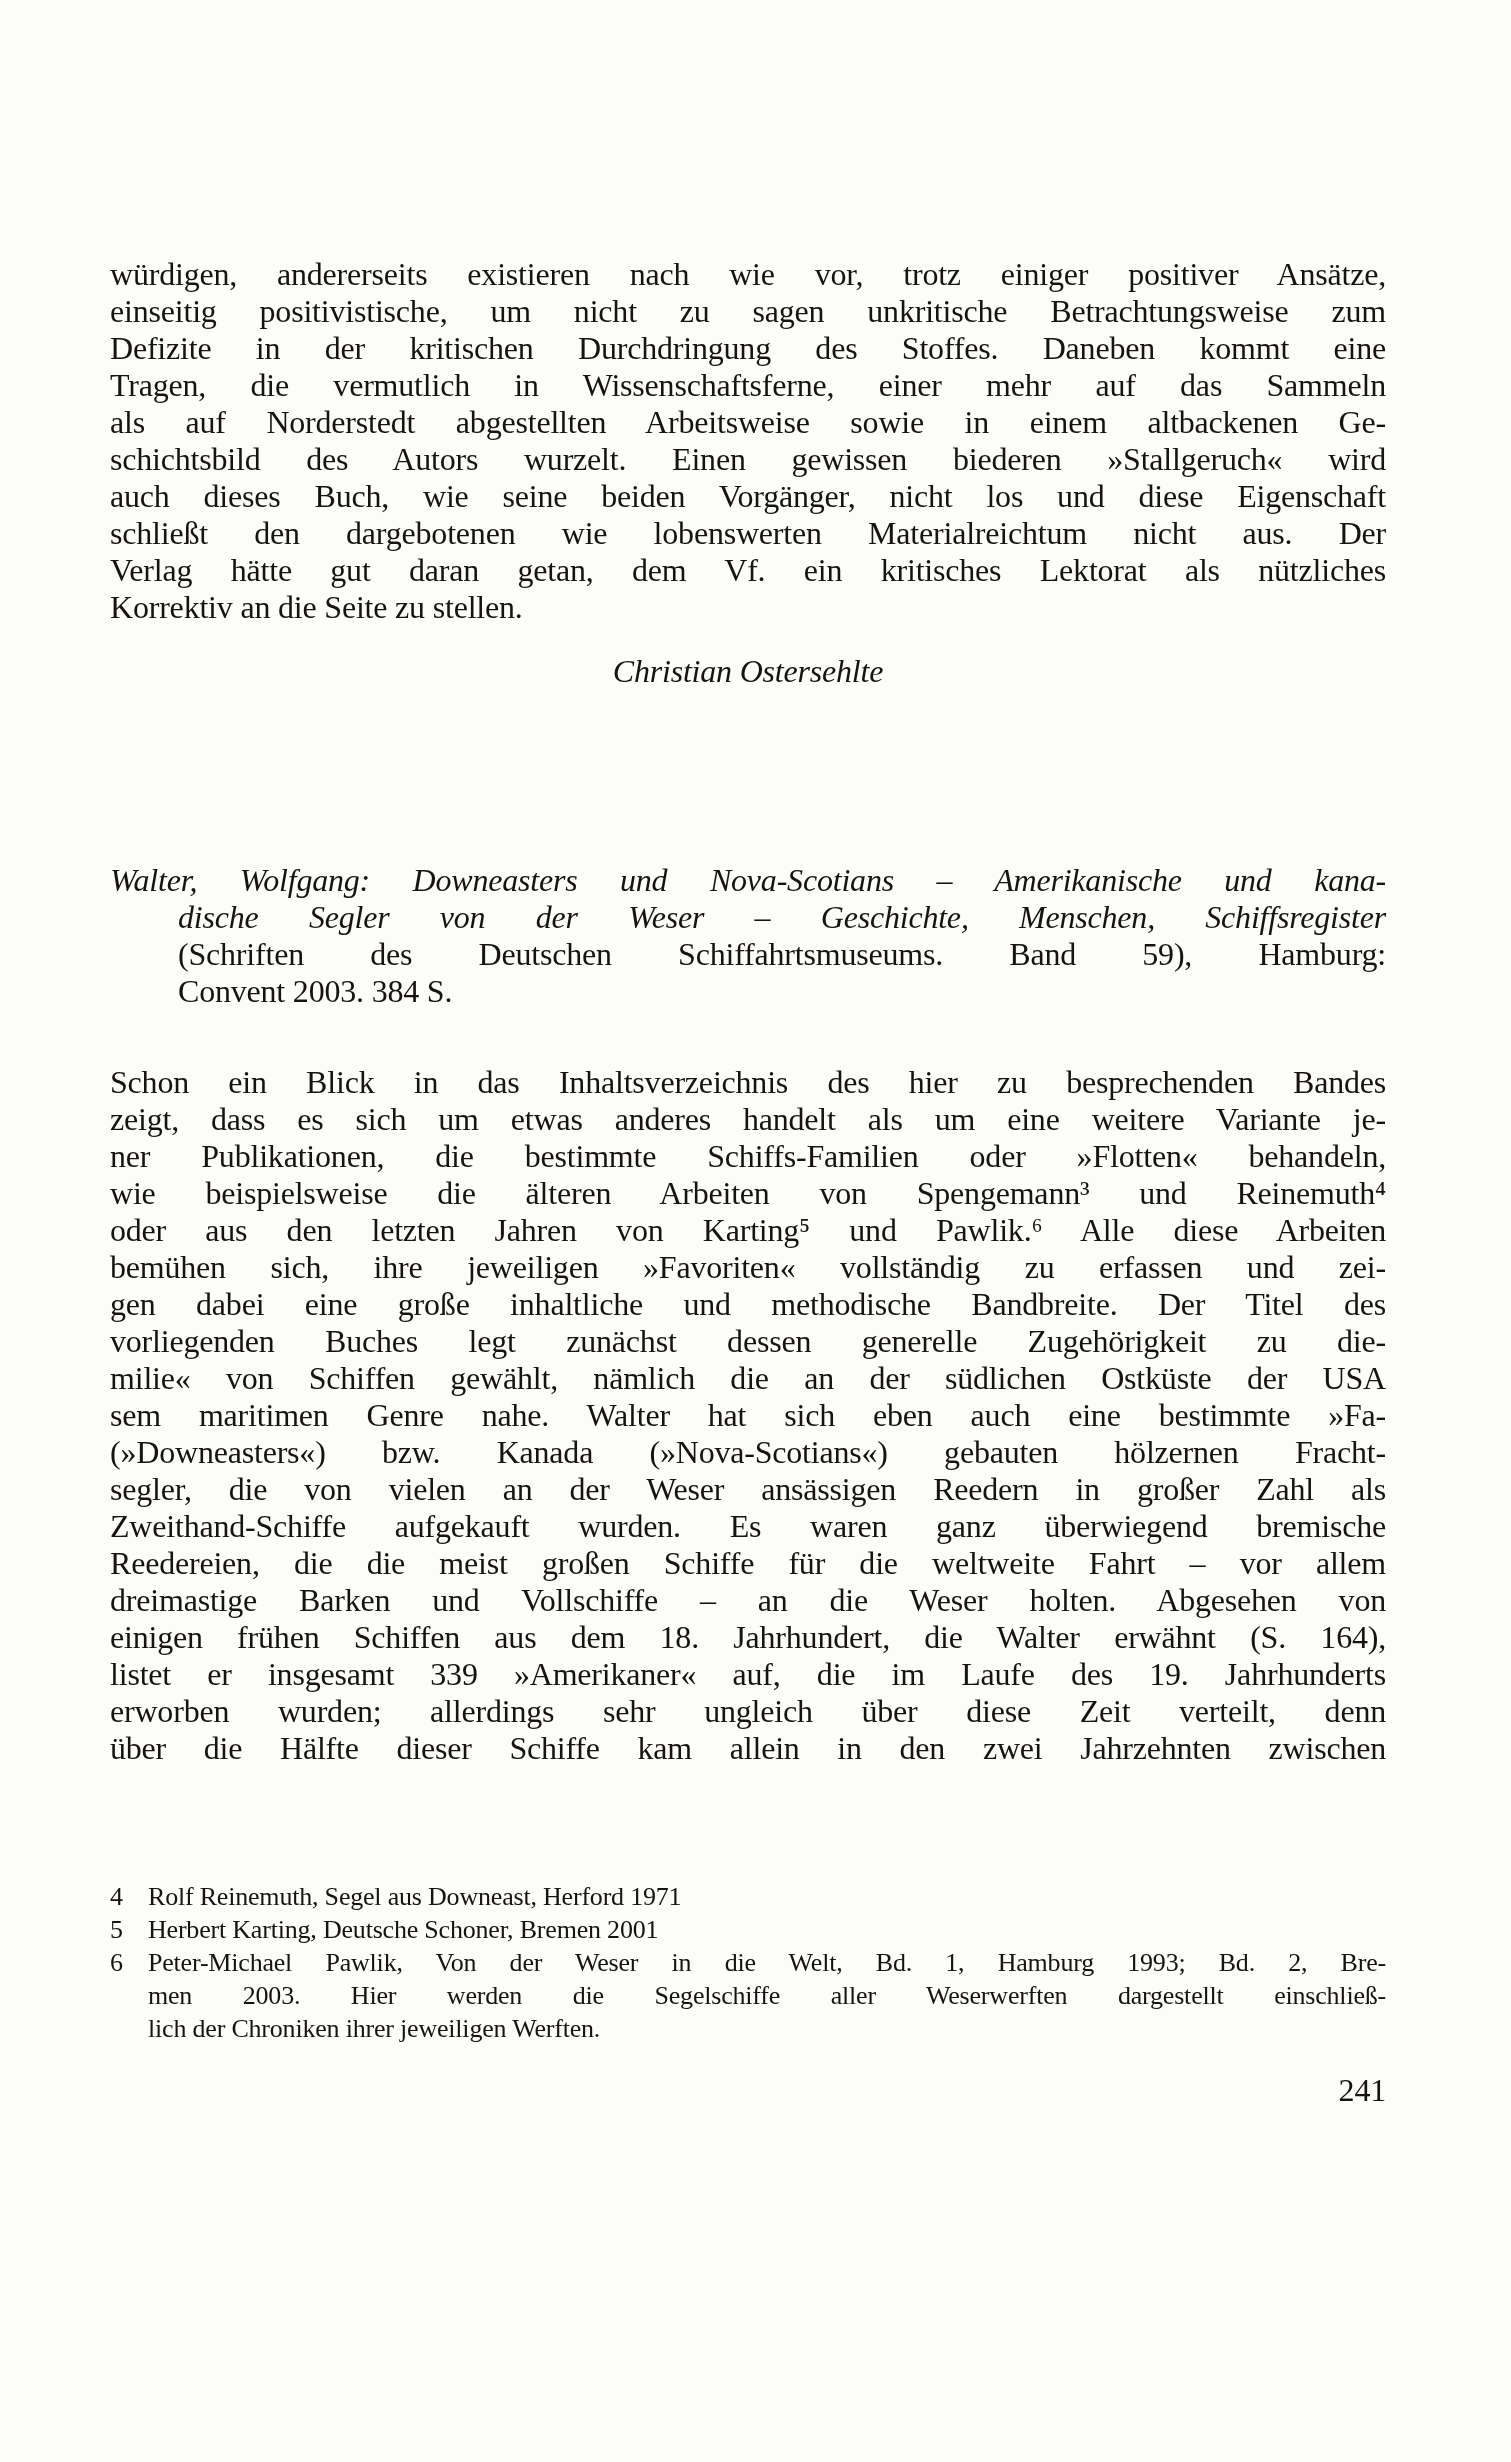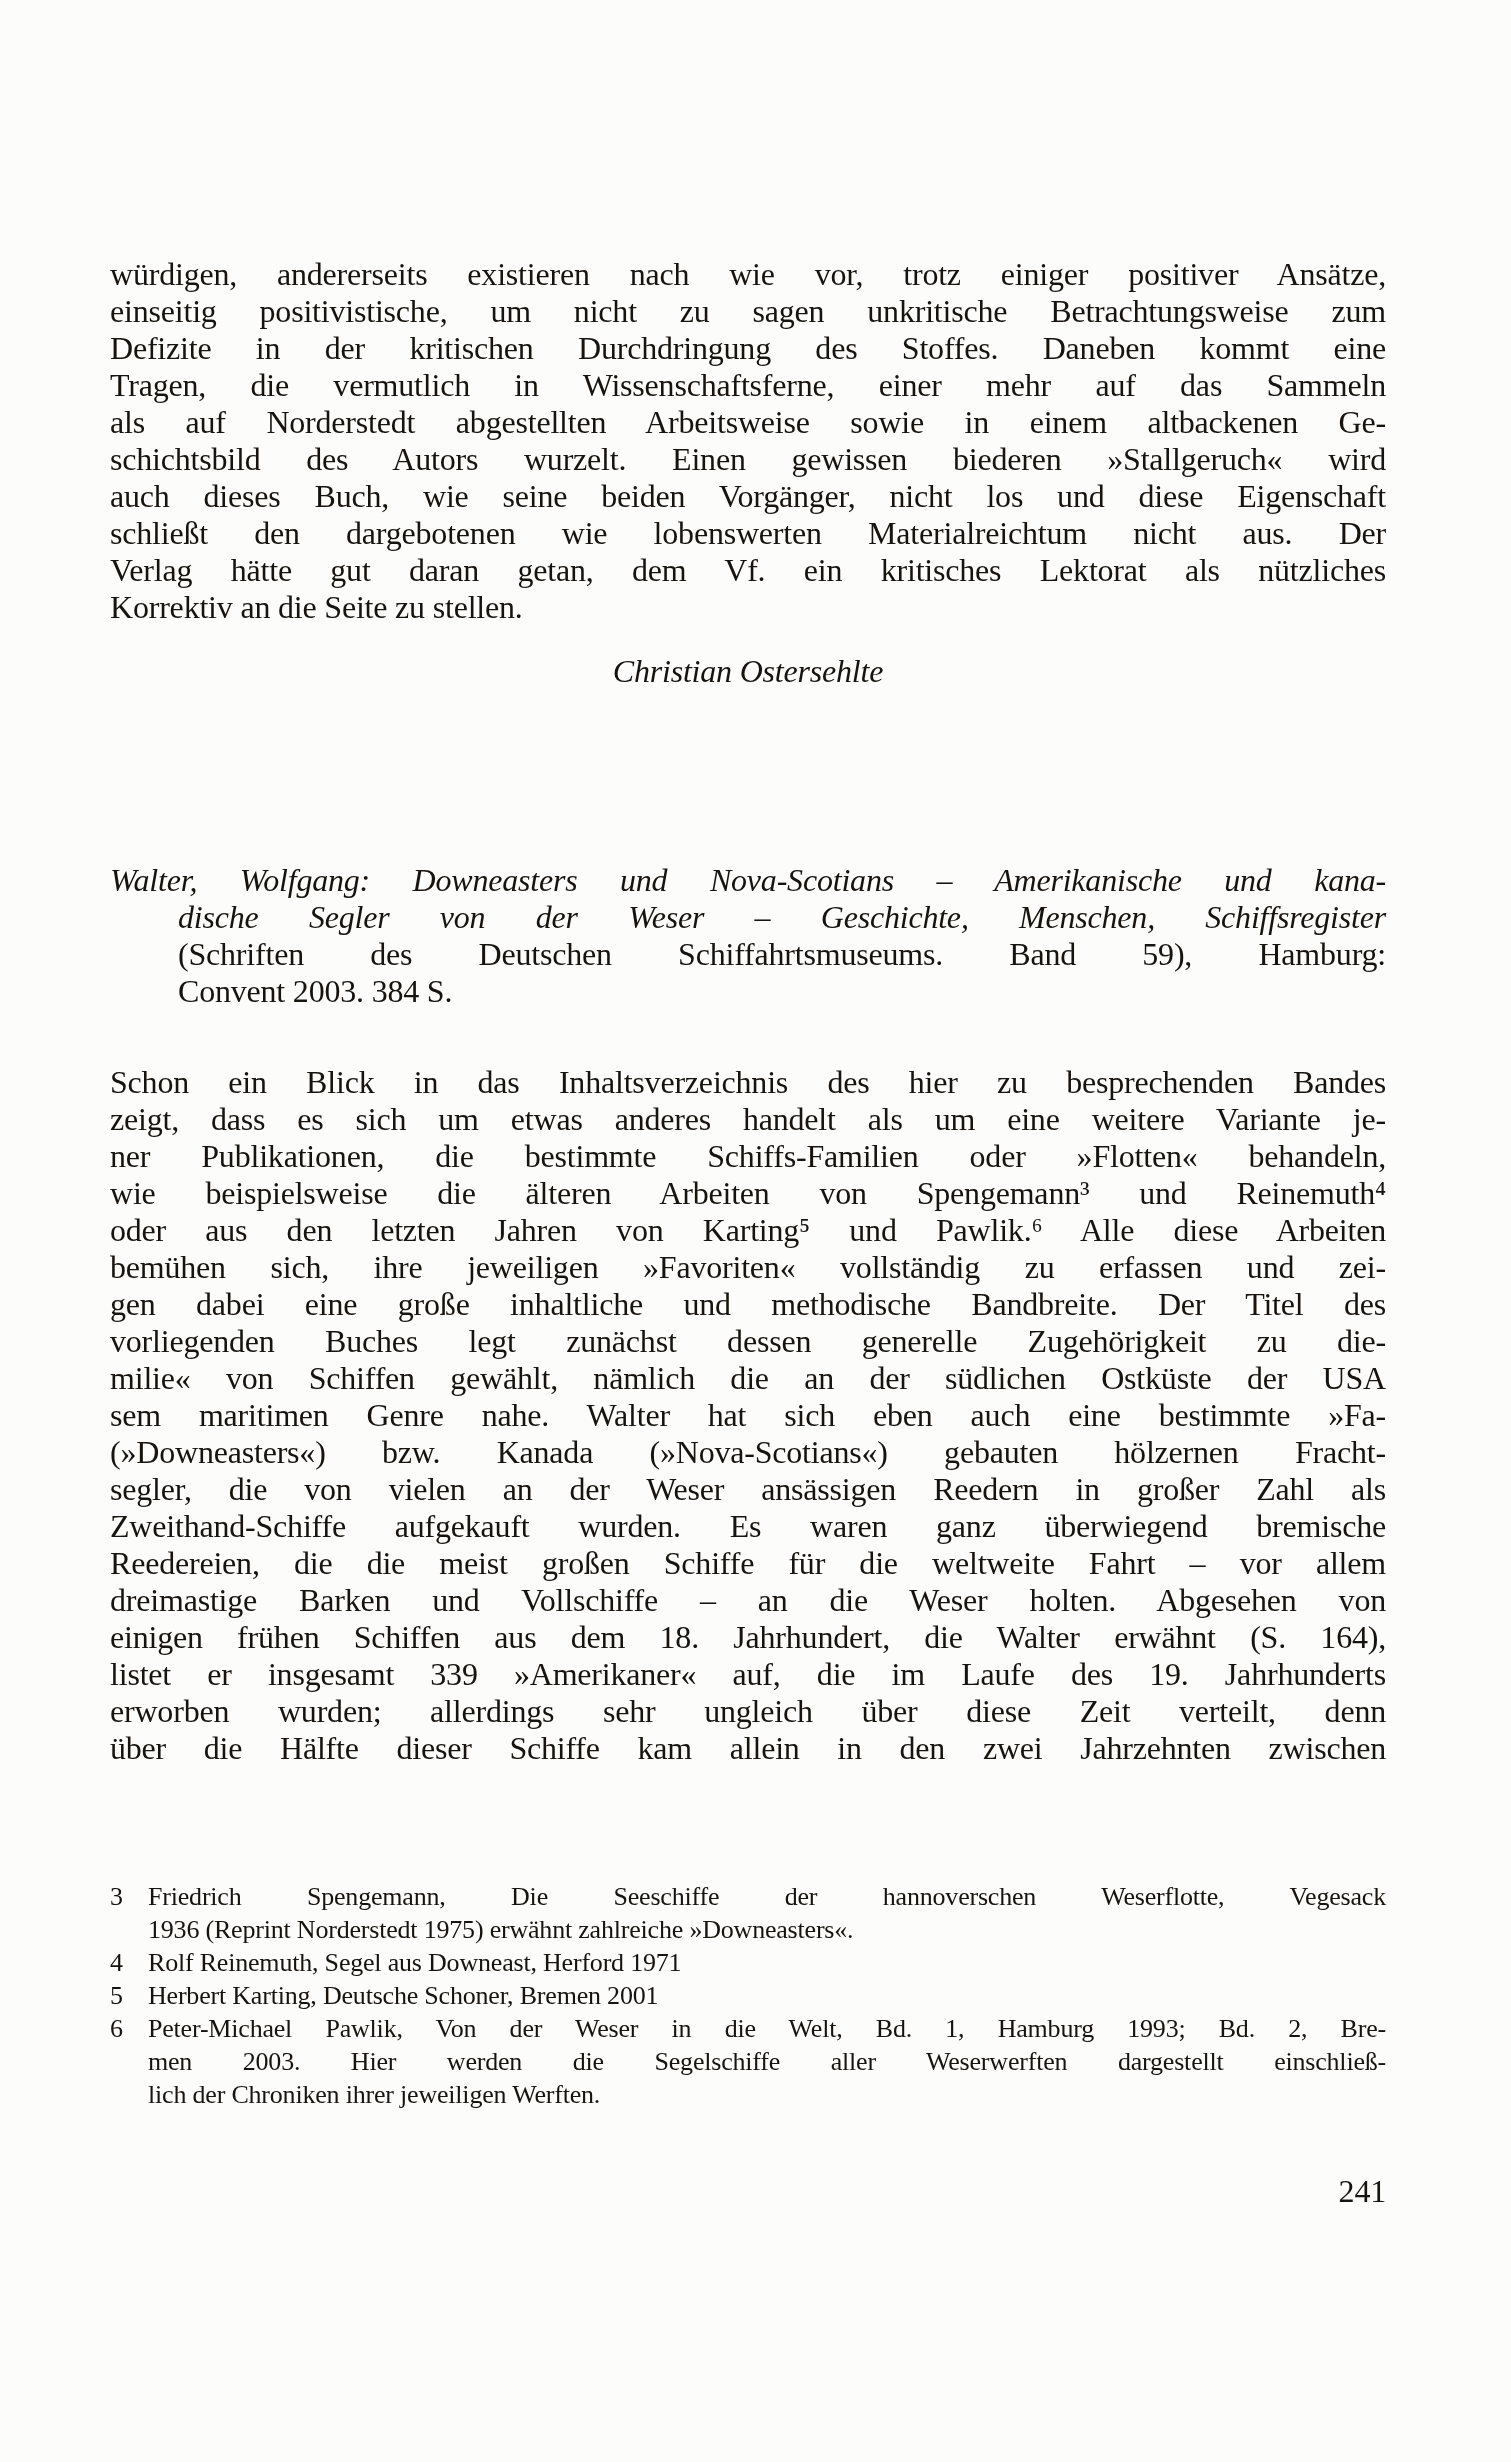--- a/index.html
+++ b/index.html
@@ -20,21 +20,21 @@
   .ln { text-align: justify; text-align-last: justify; }
   .ln.short { text-align: left; text-align-last: left; }
   .sig { margin-top: 27px; text-align: center; font-style: italic; }
   .citation { margin-top: 172px; }
   .citation .it { font-style: italic; }
   .citation .indent { padding-left: 68px; }
   .bodypara { margin-top: 54px; }
   .fns { font-size: 26px; line-height: 33px; margin-top: 113px; letter-spacing: -0.2px; }
   .fn-num { display: inline-block; width: 38px; }
   .cont { padding-left: 38px; }
-  .pageno { margin-top: 62px; text-align: right; }
+  .pageno { margin-top: 27px; text-align: right; }
 </style>
 </head>
 <body>
 
 <main class="col txt">
 
   <section>
     <div class="ln">würdigen, andererseits existieren nach wie vor, trotz einiger positiver Ansätze,</div>
     <div class="ln">einseitig positivistische, um nicht zu sagen unkritische Betrachtungsweise zum</div>
     <div class="ln">Defizite in der kritischen Durchdringung des Stoffes. Daneben kommt eine</div>
@@ -72,24 +72,20 @@
     <div class="ln">Reedereien, die die meist großen Schiffe für die weltweite Fahrt – vor allem</div>
     <div class="ln">dreimastige Barken und Vollschiffe – an die Weser holten. Abgesehen von</div>
     <div class="ln">einigen frühen Schiffen aus dem 18. Jahrhundert, die Walter erwähnt (S. 164),</div>
     <div class="ln">listet er insgesamt 339 »Amerikaner« auf, die im Laufe des 19. Jahrhunderts</div>
     <div class="ln">erworben wurden; allerdings sehr ungleich über diese Zeit verteilt, denn</div>
     <div class="ln">über die Hälfte dieser Schiffe kam allein in den zwei Jahrzehnten zwischen</div>
   </section>
 
   <section class="fns">
     <div>
-      <div class="ln"><span class="fn-num">3</span><span>Friedrich Spengemann, Die Seeschiffe der hannoverschen Weserflotte, Vegesack</span></div>
-      <div class="ln short cont">1936 (Reprint Norderstedt 1975) erwähnt zahlreiche »Downeasters«.</div>
-    </div>
-    <div>
       <div class="ln short"><span class="fn-num">4</span><span>Rolf Reinemuth, Segel aus Downeast, Herford 1971</span></div>
     </div>
     <div>
       <div class="ln short"><span class="fn-num">5</span><span>Herbert Karting, Deutsche Schoner, Bremen 2001</span></div>
     </div>
     <div>
       <div class="ln"><span class="fn-num">6</span><span>Peter-Michael Pawlik, Von der Weser in die Welt, Bd. 1, Hamburg 1993; Bd. 2, Bre-</span></div>
       <div class="ln cont">men 2003. Hier werden die Segelschiffe aller Weserwerften dargestellt einschließ-</div>
       <div class="ln short cont">lich der Chroniken ihrer jeweiligen Werften.</div>
     </div>

